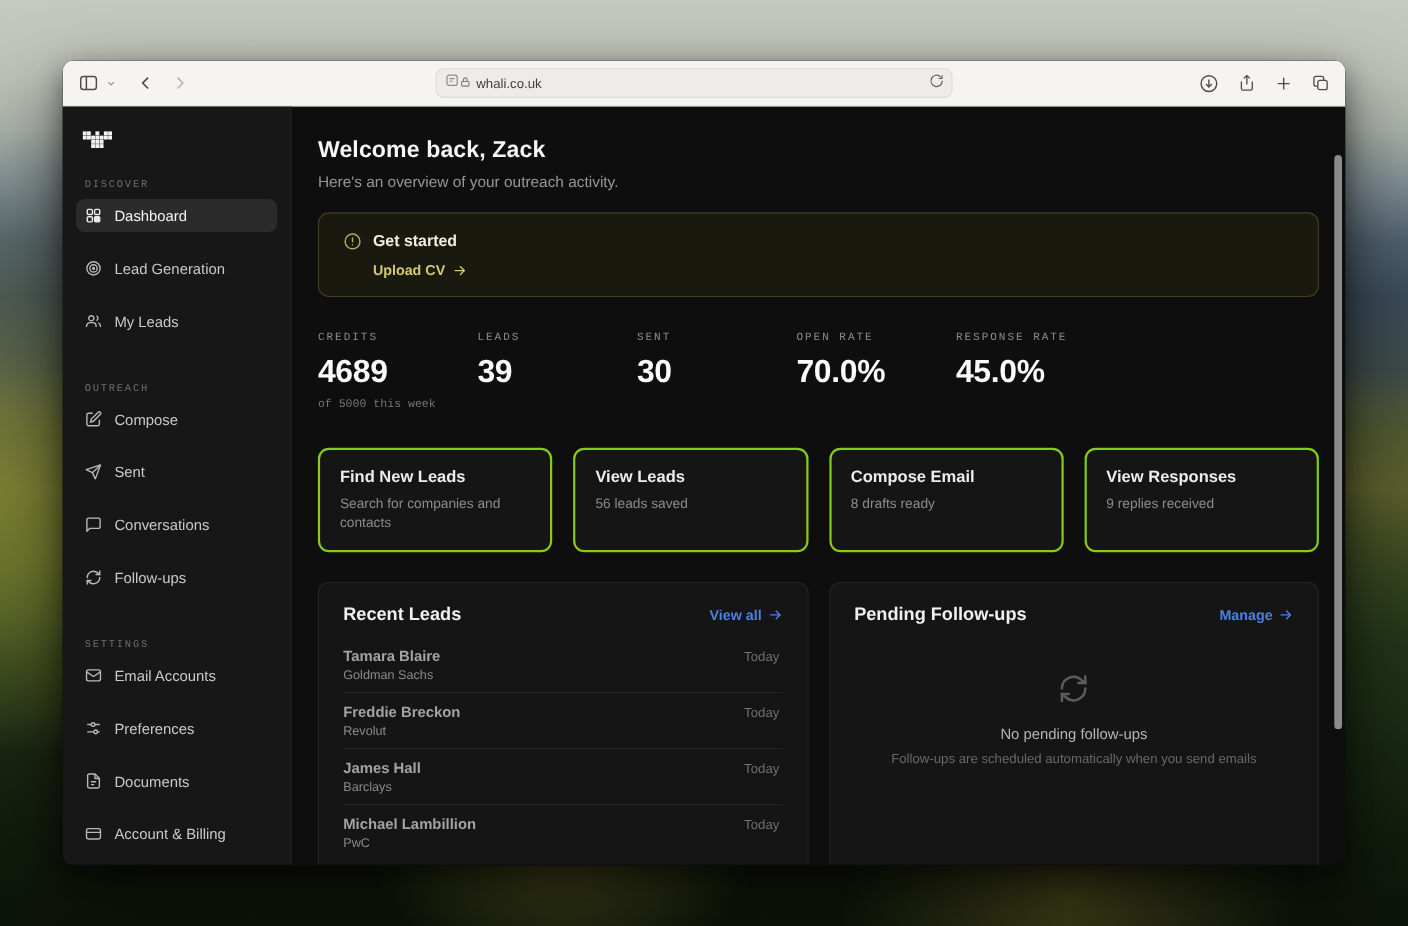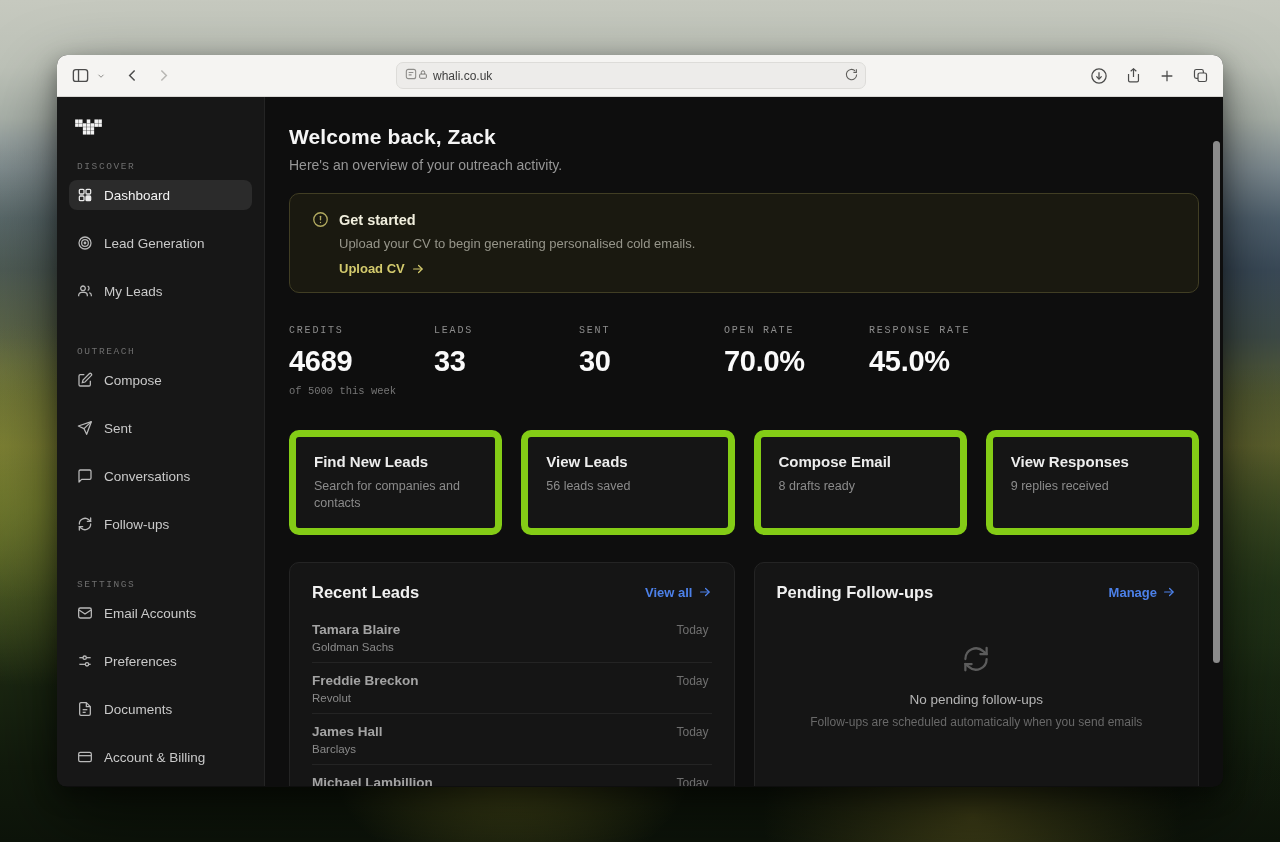--- a/index.html
+++ b/index.html
@@ -96,21 +96,21 @@
     font-size:13px; font-weight:700; color:#d3ca6d; cursor:pointer; }
 
   .stats { display:flex; margin-top:32px; }
   .stat { width:145px; }
   .stat-label { font-family:"Liberation Mono",monospace; font-size:10px; letter-spacing:1.8px; color:#8d8d8d; }
   .stat-value { font-size:29px; font-weight:700; color:#fafafa; margin-top:9px; letter-spacing:-.3px; }
   .stat-sub { font-family:"Liberation Mono",monospace; font-size:10.5px; color:#757575; margin-top:7px; }
 
   .cards { display:flex; gap:19px; margin-top:33px; }
   .acard {
-    flex:1; background:#151515; border:7px solid #84cc16; border-radius:10px;
+    flex:1; background:#151515; border:2px solid #84cc16; border-radius:10px;
     padding:16px 18px; min-height:84px; cursor:pointer;
   }
   .acard-title { font-size:15px; font-weight:700; color:#ededed; }
   .acard-sub { font-size:12.5px; color:#8b8b8b; margin-top:8px; line-height:1.35; }
 
   .bottom { display:flex; gap:19px; margin-top:27px; }
   .bcard {
     flex:1; background:#151515; border:1px solid #242424; border-radius:10px;
     padding:20px 22px; height:300px; overflow:hidden;
   }
@@ -398,39 +398,38 @@
         <div class="banner-head">
           <span class="banner-ic">
             <svg width="17" height="17" viewBox="0 0 24 24" fill="none" stroke="currentColor" stroke-width="1.9" stroke-linecap="round">
                 <circle cx="12" cy="12" r="9.5"></circle>
                 <line x1="12" y1="7.5" x2="12" y2="12.5"></line>
                 <line x1="12" y1="16.2" x2="12.01" y2="16.2"></line>
               </svg>
           </span>
           <span class="banner-title">Get started</span>
         </div>
-        <div class="banner-body">Upload your CV to begin generating personalised cold emails.</div>
         <div class="banner-cta">
           <span>Upload CV</span>
           <svg width="14" height="14" viewBox="0 0 24 24" fill="none" stroke="currentColor" stroke-width="2.1" stroke-linecap="round" stroke-linejoin="round">
               <line x1="4.5" y1="12" x2="19" y2="12"></line>
               <polyline points="13 6 19 12 13 18"></polyline>
             </svg>
         </div>
       </div>
 
       <div class="stats">
         <div class="stat">
           <div class="stat-label">CREDITS</div>
           <div class="stat-value">4689</div>
           <div class="stat-sub">of 5000 this week</div>
         </div>
         <div class="stat">
           <div class="stat-label">LEADS</div>
-          <div class="stat-value">33</div>
+          <div class="stat-value">39</div>
         </div>
         <div class="stat">
           <div class="stat-label">SENT</div>
           <div class="stat-value">30</div>
         </div>
         <div class="stat">
           <div class="stat-label">OPEN RATE</div>
           <div class="stat-value">70.0%</div>
         </div>
         <div class="stat">

